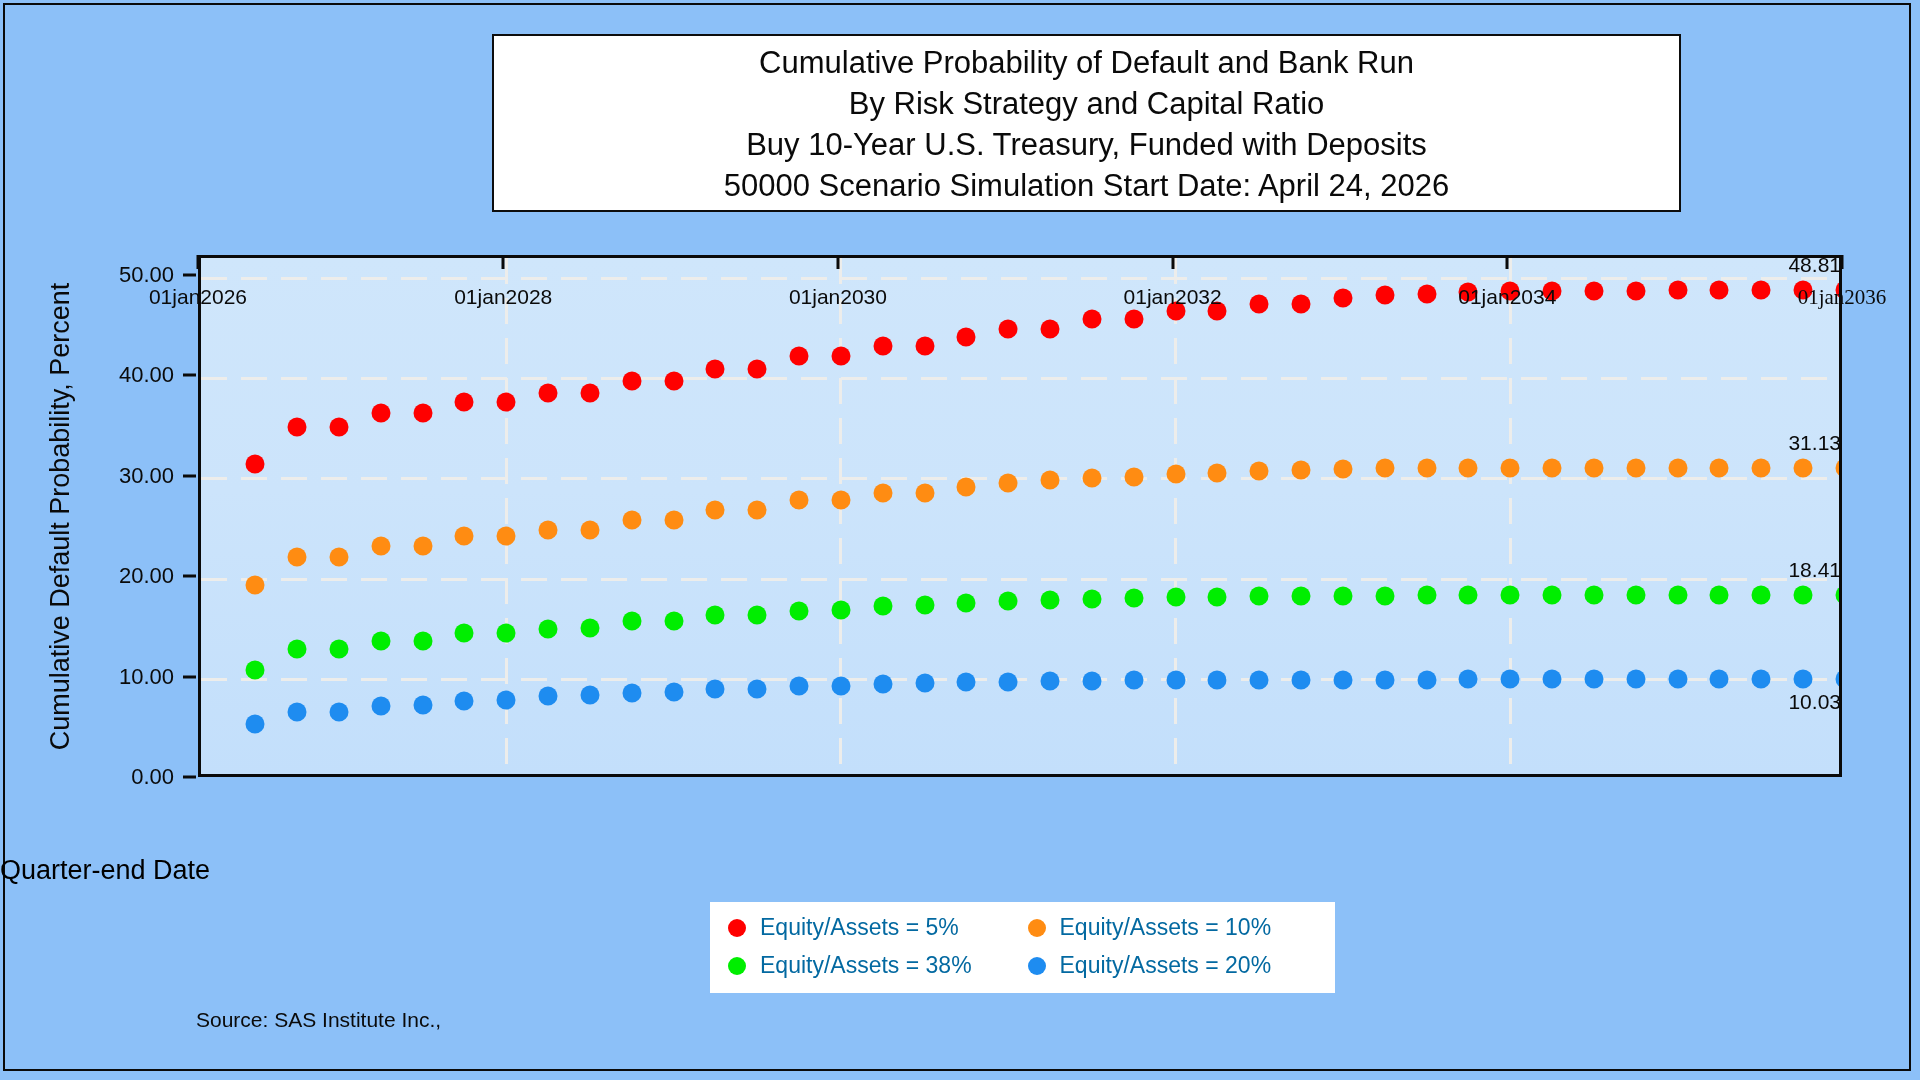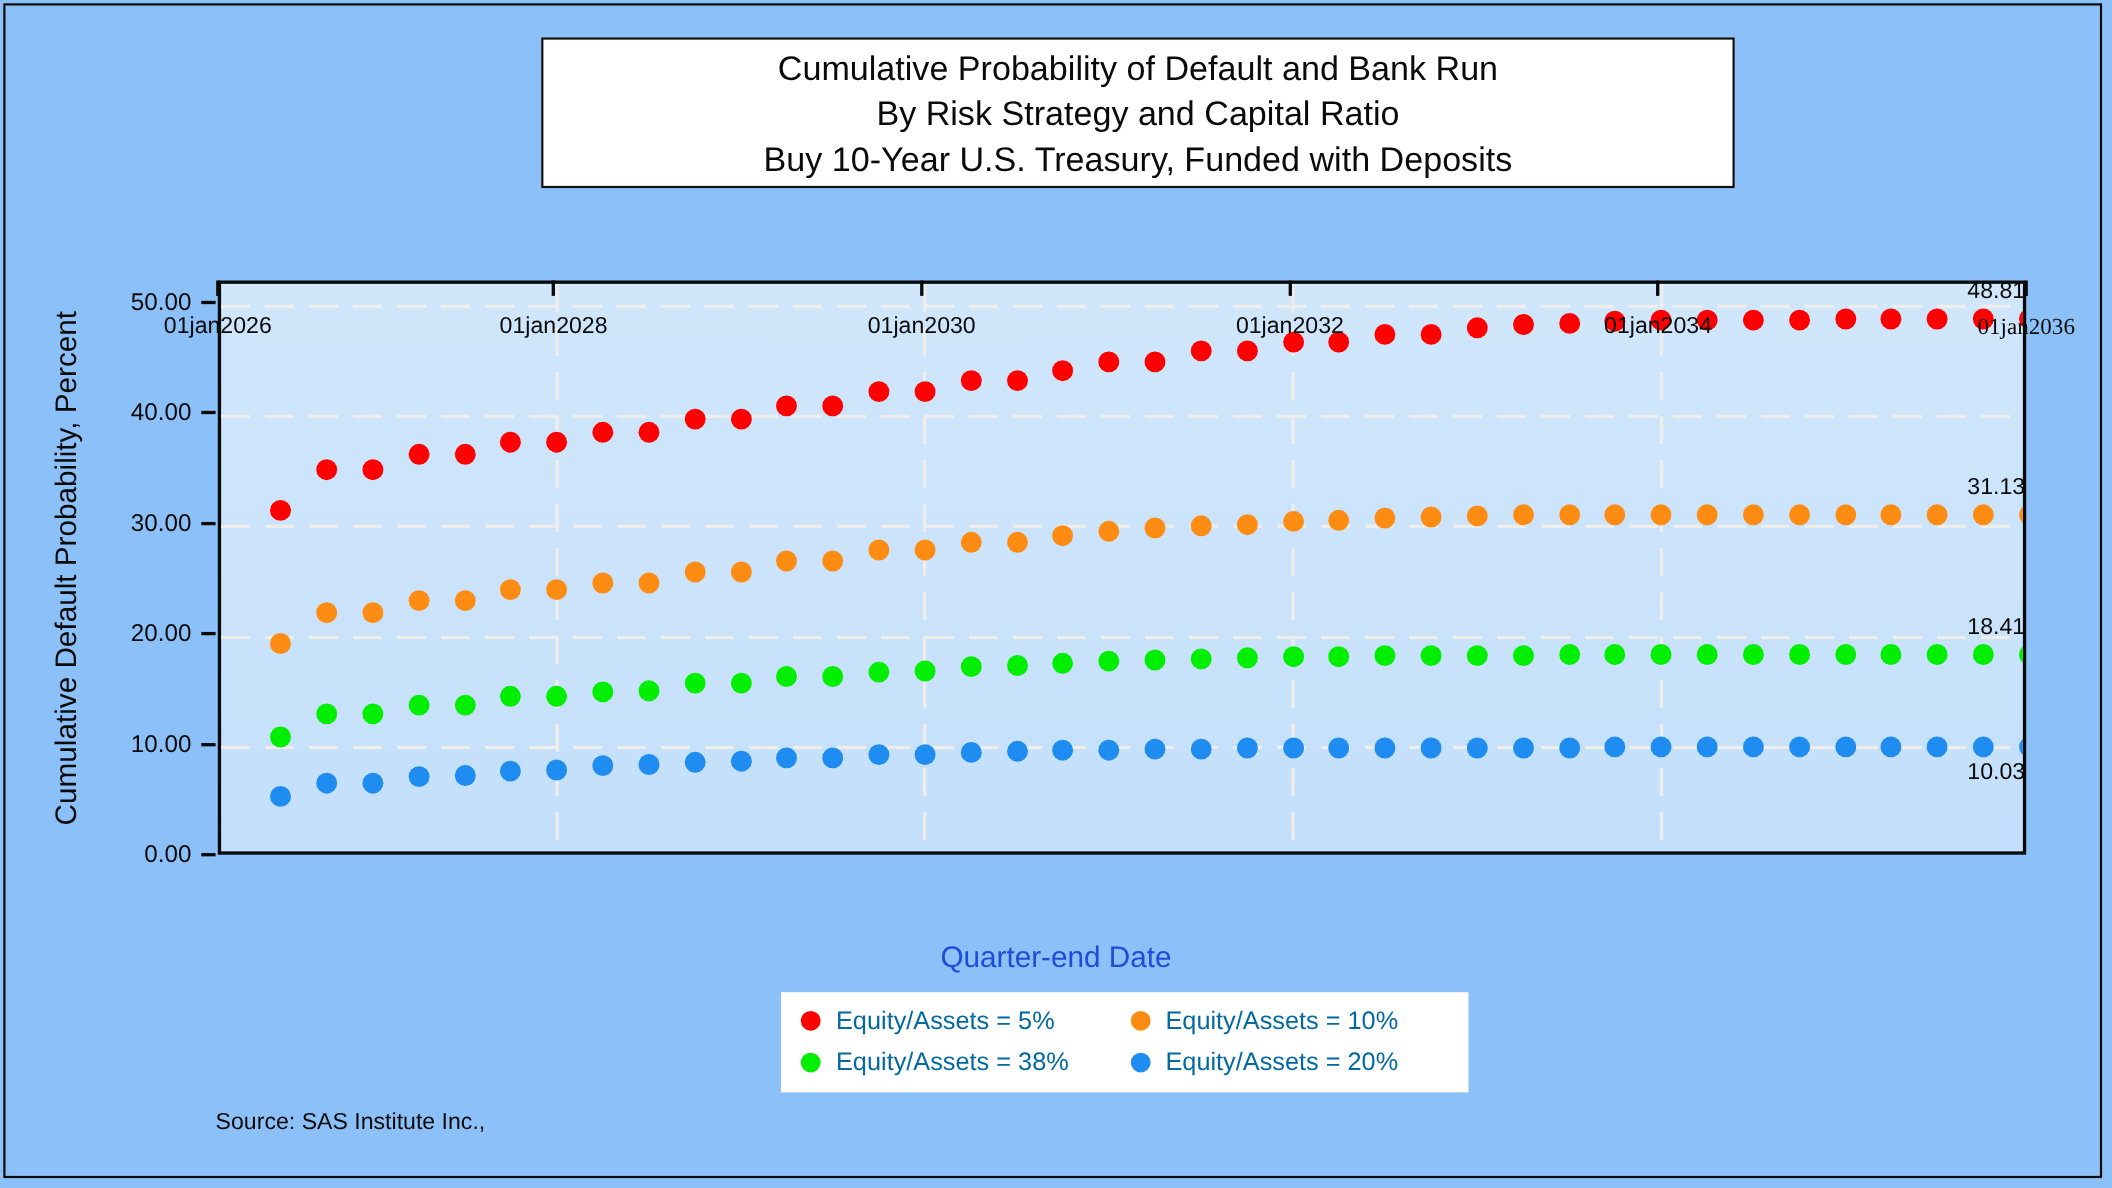--- a/index.html
+++ b/index.html
@@ -23,21 +23,21 @@
     border: 2px solid #0A0A0A;
     background: #8CC0F8;
     box-sizing: border-box;
   }
 
   
   #title-box {
     position: absolute;
     left: 492px;
     top: 34px;
-    width: 1085px;
+    width: 1189px;
     background: #FFFFFF;
     border: 2px solid #0D0D0D;
     box-sizing: border-box;
     text-align: center;
     padding: 6px 10px 4px 10px;
   }
   #title-box .tline {
     font-size: 31px;
     line-height: 41px;
     color: #0A0A0A;
@@ -124,23 +124,22 @@
     position: absolute;
     top: 0;
     width: 3px; height: 14px;
     background: #0A0A0A;
     transform: translateX(-50%);
   }
   #x-axis-title {
     position: absolute;
     left: 0; right: 0;
     top: 855px;
-    text-align: center;
     font-size: 27px;
-    color: #1d4ed8;
+    color: #000000;
   }
 
   
   .end-label {
     position: absolute;
     font-size: 21px;
     color: #0A0A0A;
     transform: translate(-100%, -50%);
     white-space: nowrap;
   }
@@ -186,20 +185,21 @@
 </style>
 </head>
 <body>
 
 <div id="page-frame"></div>
 
 <div id="title-box">
   <div class="tline">Cumulative Probability of Default and Bank Run</div>
   <div class="tline">By Risk Strategy and Capital Ratio</div>
   <div class="tline">Buy 10-Year U.S. Treasury, Funded with Deposits</div>
+  <div class="tline">50000 Scenario Simulation Start Date: April 24, 2026</div>
 </div>
 
 <div id="y-axis-title">
   <span>Cumulative Default Probability, Percent</span>
 </div>
 
 <div id="y-ticks">
     <div class="ytick-label" style="top: 777px; left: 0px; width: 174px;">0.00</div>
     <div class="ytick-mark" style="top: 777px; left: 183px;"></div>
     <div class="ytick-label" style="top: 676.615px; left: 0px; width: 174px;">10.00</div>

